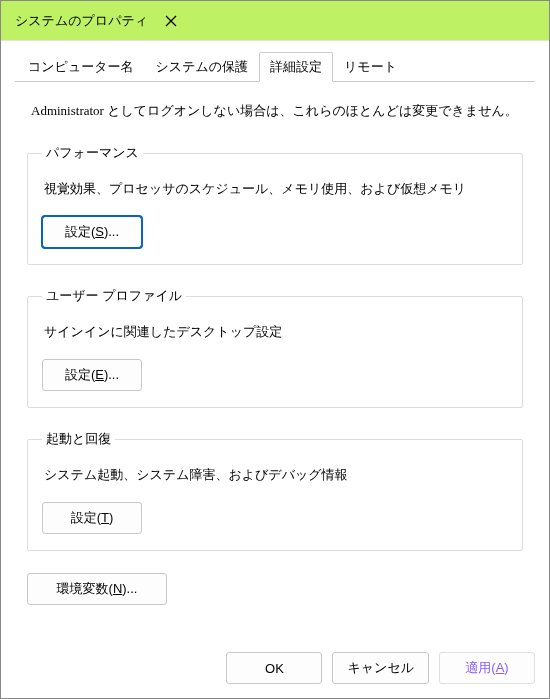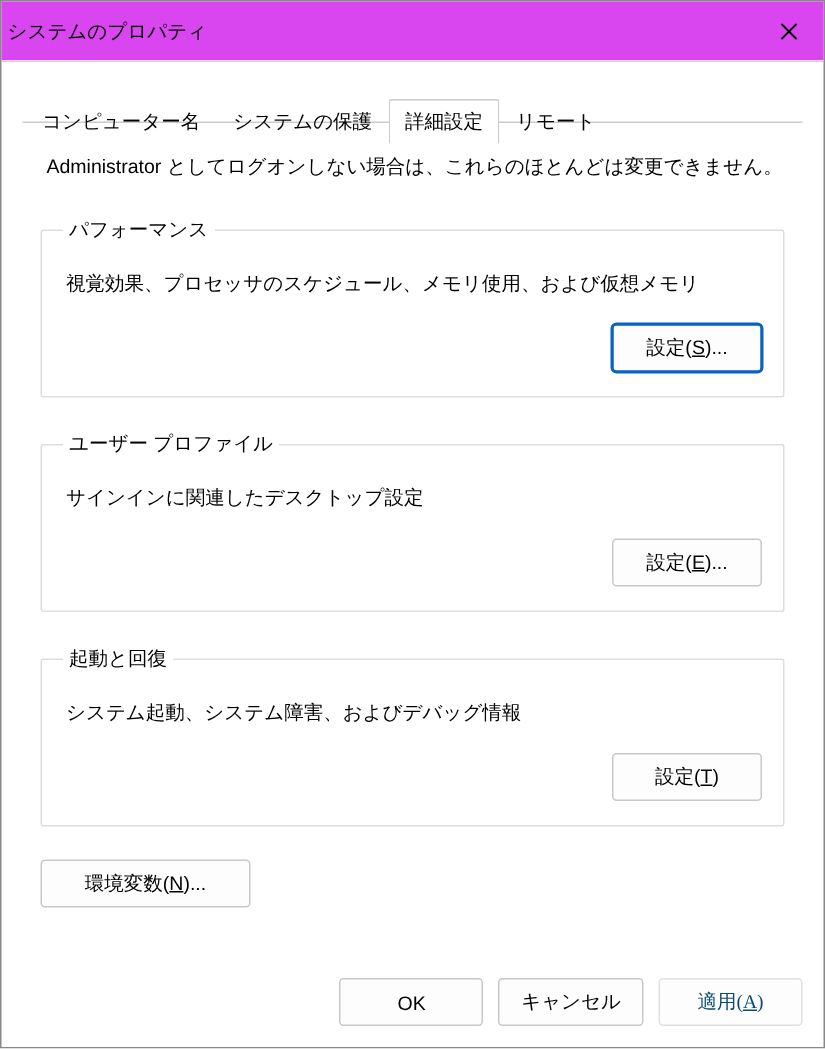--- a/index.html
+++ b/index.html
@@ -14,25 +14,25 @@
   .window {
     width: 550px; height: 699px;
     border: 1px solid #888;
     background: #fff;
     display: flex;
     flex-direction: column;
     position: relative;
   }
   .titlebar {
     height: 40px;
-    background: #d946ef;
+    background: #bef264;
     display: flex;
     align-items: center;
-    justify-content: space-between;
-    padding-left: 4px;
+    justify-content: flex-start;
+    padding-left: 14px;
     border-bottom: 1px solid #e8e0e0;
   }
   .titlebar-title { font-size: 13px; }
   .titlebar-close {
     width: 46px; height: 40px;
     display: flex; align-items: center; justify-content: center;
     font-size: 16px;
     cursor: default;
   }
   .client {
@@ -46,78 +46,78 @@
     border-bottom: 1px solid #ccc;
     position: relative;
     padding-left: 2px;
   }
   .tab {
     padding: 5px 10px 5px 10px;
     font-size: 13px;
     border: 1px solid transparent;
     border-bottom: none;
     position: relative;
-    top: 15px;
+    top: 1px;
     background: transparent;
     cursor: default;
   }
   .tab.active {
     border-color: #ccc;
     background: #fff;
     border-bottom: 1px solid #fff;
     border-radius: 2px 2px 0 0;
   }
   .tabpanel {
     border: none;
     padding: 18px 12px 10px 12px;
     flex: 1;
   }
   .intro {
     margin: 2px 0 24px 4px;
     font-size: 13px;
+    font-family: Liberation Serif, serif;
   }
   fieldset.group {
     border: 1px solid #ddd;
     border-radius: 2px;
     margin: 0 0 22px 0;
     padding: 14px 14px 16px 14px;
     position: relative;
   }
   fieldset.group legend {
     padding: 0 4px;
     font-size: 13px;
   }
   .desc {
     margin: 4px 2px 18px 2px;
     font-size: 13px;
   }
   .btn-row {
     display: flex;
-    justify-content: flex-end;
+    justify-content: flex-start;
     gap: 8px;
   }
   button.winbtn {
     min-width: 100px;
     padding: 6px 14px;
     font-family: inherit;
     font-size: 13px;
     background: #fdfdfd;
     border: 1px solid #c8c8c8;
     border-radius: 3px;
     cursor: default;
   }
   button.winbtn.focus {
     outline: 2px solid #0a63c2;
     outline-offset: -1px;
     border-color: #0a63c2;
   }
   button.winbtn:disabled {
-    color: #0c4a6e;
+    color: #8b5cf6;
     border-color: #e0e0e0;
-    font-family: Liberation Serif, serif;
   }
   .env-row {
     display: flex;
     justify-content: flex-start;
     margin: 4px 12px 10px 0;
   }
   .footer {
     border-top: 0;
     padding: 10px 14px 14px 0;
     display: flex;

